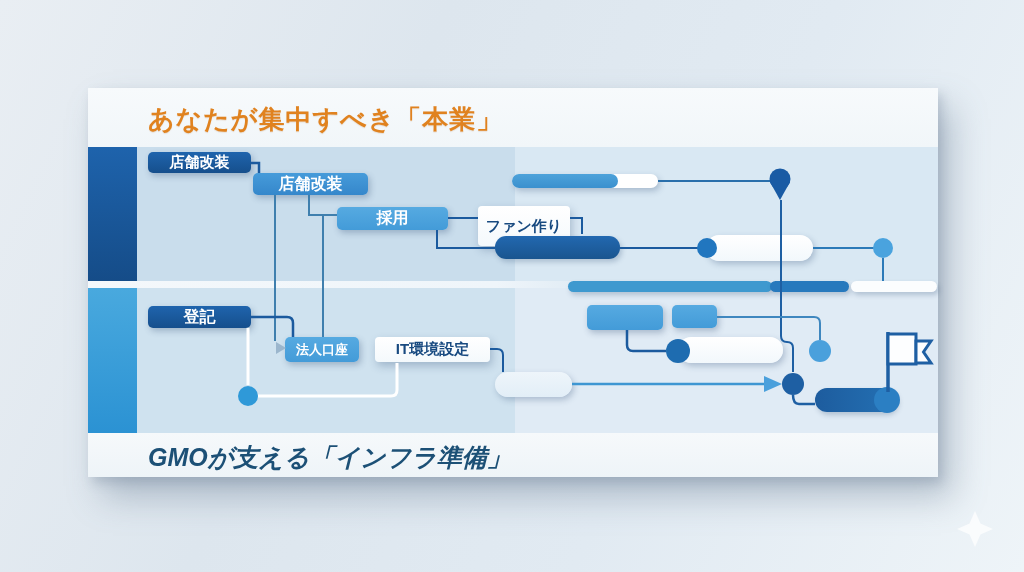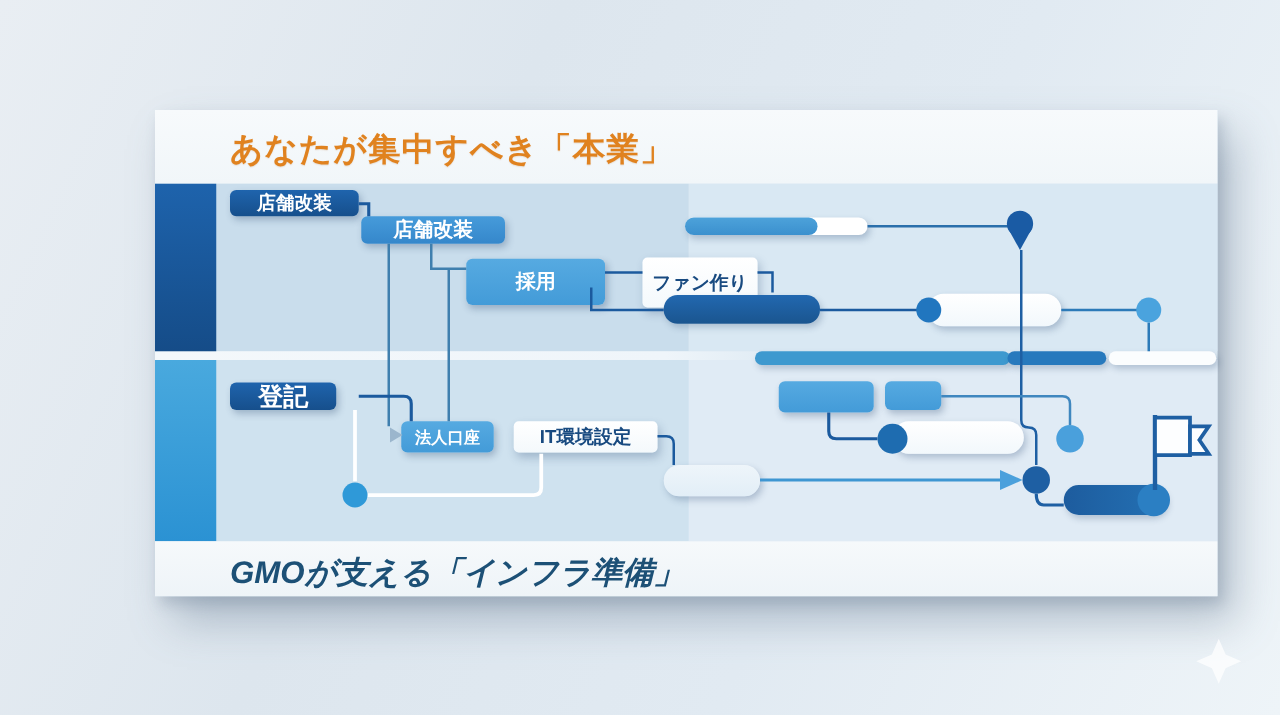--- a/index.html
+++ b/index.html
@@ -7,21 +7,20 @@
     width:1024px;height:572px;overflow:hidden;
     font-family:"Liberation Sans","DejaVu Sans",sans-serif;
     background:linear-gradient(115deg,#e9eef3 0%,#dde6ee 35%,#e1eaf2 65%,#eef4f8 100%);
     position:relative;
   }
   .page{position:absolute;inset:0;}
   .card{
     position:absolute;left:88px;top:88px;width:850px;height:389px;
     background:#d6e5f1;
     box-shadow:14px 20px 32px rgba(95,115,140,.38), 4px 6px 10px rgba(95,115,140,.25);
-    margin-left:36px;
   }
   .hdr{
     position:absolute;left:0;top:0;width:850px;height:59px;
     background:linear-gradient(180deg,#f7fafc,#f1f6f9);
   }
   .hdr-title{
     position:absolute;left:60px;top:14px;
     font-size:26px;font-weight:700;color:#e0821f;letter-spacing:1px;
     text-shadow:0 1px 1px rgba(160,80,0,.15);
     white-space:nowrap;
@@ -88,37 +87,37 @@
 
     <div class="col-dark"></div>
     <div class="col-light"></div>
 
     <div class="node node-dark" style="left:60px;top:64px;width:103px;height:21px;font-size:15px;">
       <span>店舗改装</span>
     </div>
     <div class="node node-mid" style="left:165px;top:85px;width:115px;height:22px;font-size:16px;">
       <span>店舗改装</span>
     </div>
-    <div class="node node-lightblue" style="left:249px;top:119px;width:111px;height:37px;font-size:16px;">
+    <div class="node node-lightblue" style="left:249px;top:119px;width:111px;height:23px;font-size:16px;">
       <span>採用</span>
     </div>
     <div class="node node-white" style="left:390px;top:118px;width:92px;height:40px;font-size:15px;border-radius:4px;font-family:Liberation Serif, serif;">
       <span>ファン作り</span>
     </div>
 
     <div class="pill" style="left:424px;top:86px;width:146px;height:14px;background:#fff;"></div>
     <div class="pill" style="left:424px;top:86px;width:106px;height:14px;background:linear-gradient(180deg,#4da2da,#3b90ce);box-shadow:none;"></div>
     <div class="bar" style="left:407px;top:148px;width:125px;height:23px;border-radius:11px;background:linear-gradient(180deg,#2268b0,#1a558f);"></div>
     <div class="pill" style="left:618px;top:147px;width:107px;height:26px;background:linear-gradient(180deg,#ffffff,#f2f8fc);"></div>
 
     <div class="bar" style="left:480px;top:193px;width:204px;height:11px;border-radius:6px;background:#3e99cf;"></div>
     <div class="bar" style="left:682px;top:193px;width:79px;height:11px;border-radius:6px;background:#2779bd;"></div>
     <div class="bar" style="left:763px;top:193px;width:86px;height:11px;border-radius:6px;background:#fbfdfe;"></div>
 
-    <div class="node node-dark" style="left:60px;top:218px;width:85px;height:22px;font-size:20px;">
+    <div class="node node-dark" style="left:60px;top:218px;width:103px;height:22px;font-size:16px;">
       <span>登記</span>
     </div>
     <div class="node node-lightblue" style="left:197px;top:249px;width:74px;height:25px;font-size:13px;">
       <span>法人口座</span>
     </div>
     <div class="node node-white" style="left:287px;top:249px;width:115px;height:25px;font-size:15px;border-radius:4px;">
       <span>IT環境設定</span>
     </div>
 
     <div class="node node-lightblue" style="left:499px;top:217px;width:76px;height:25px;"></div>

